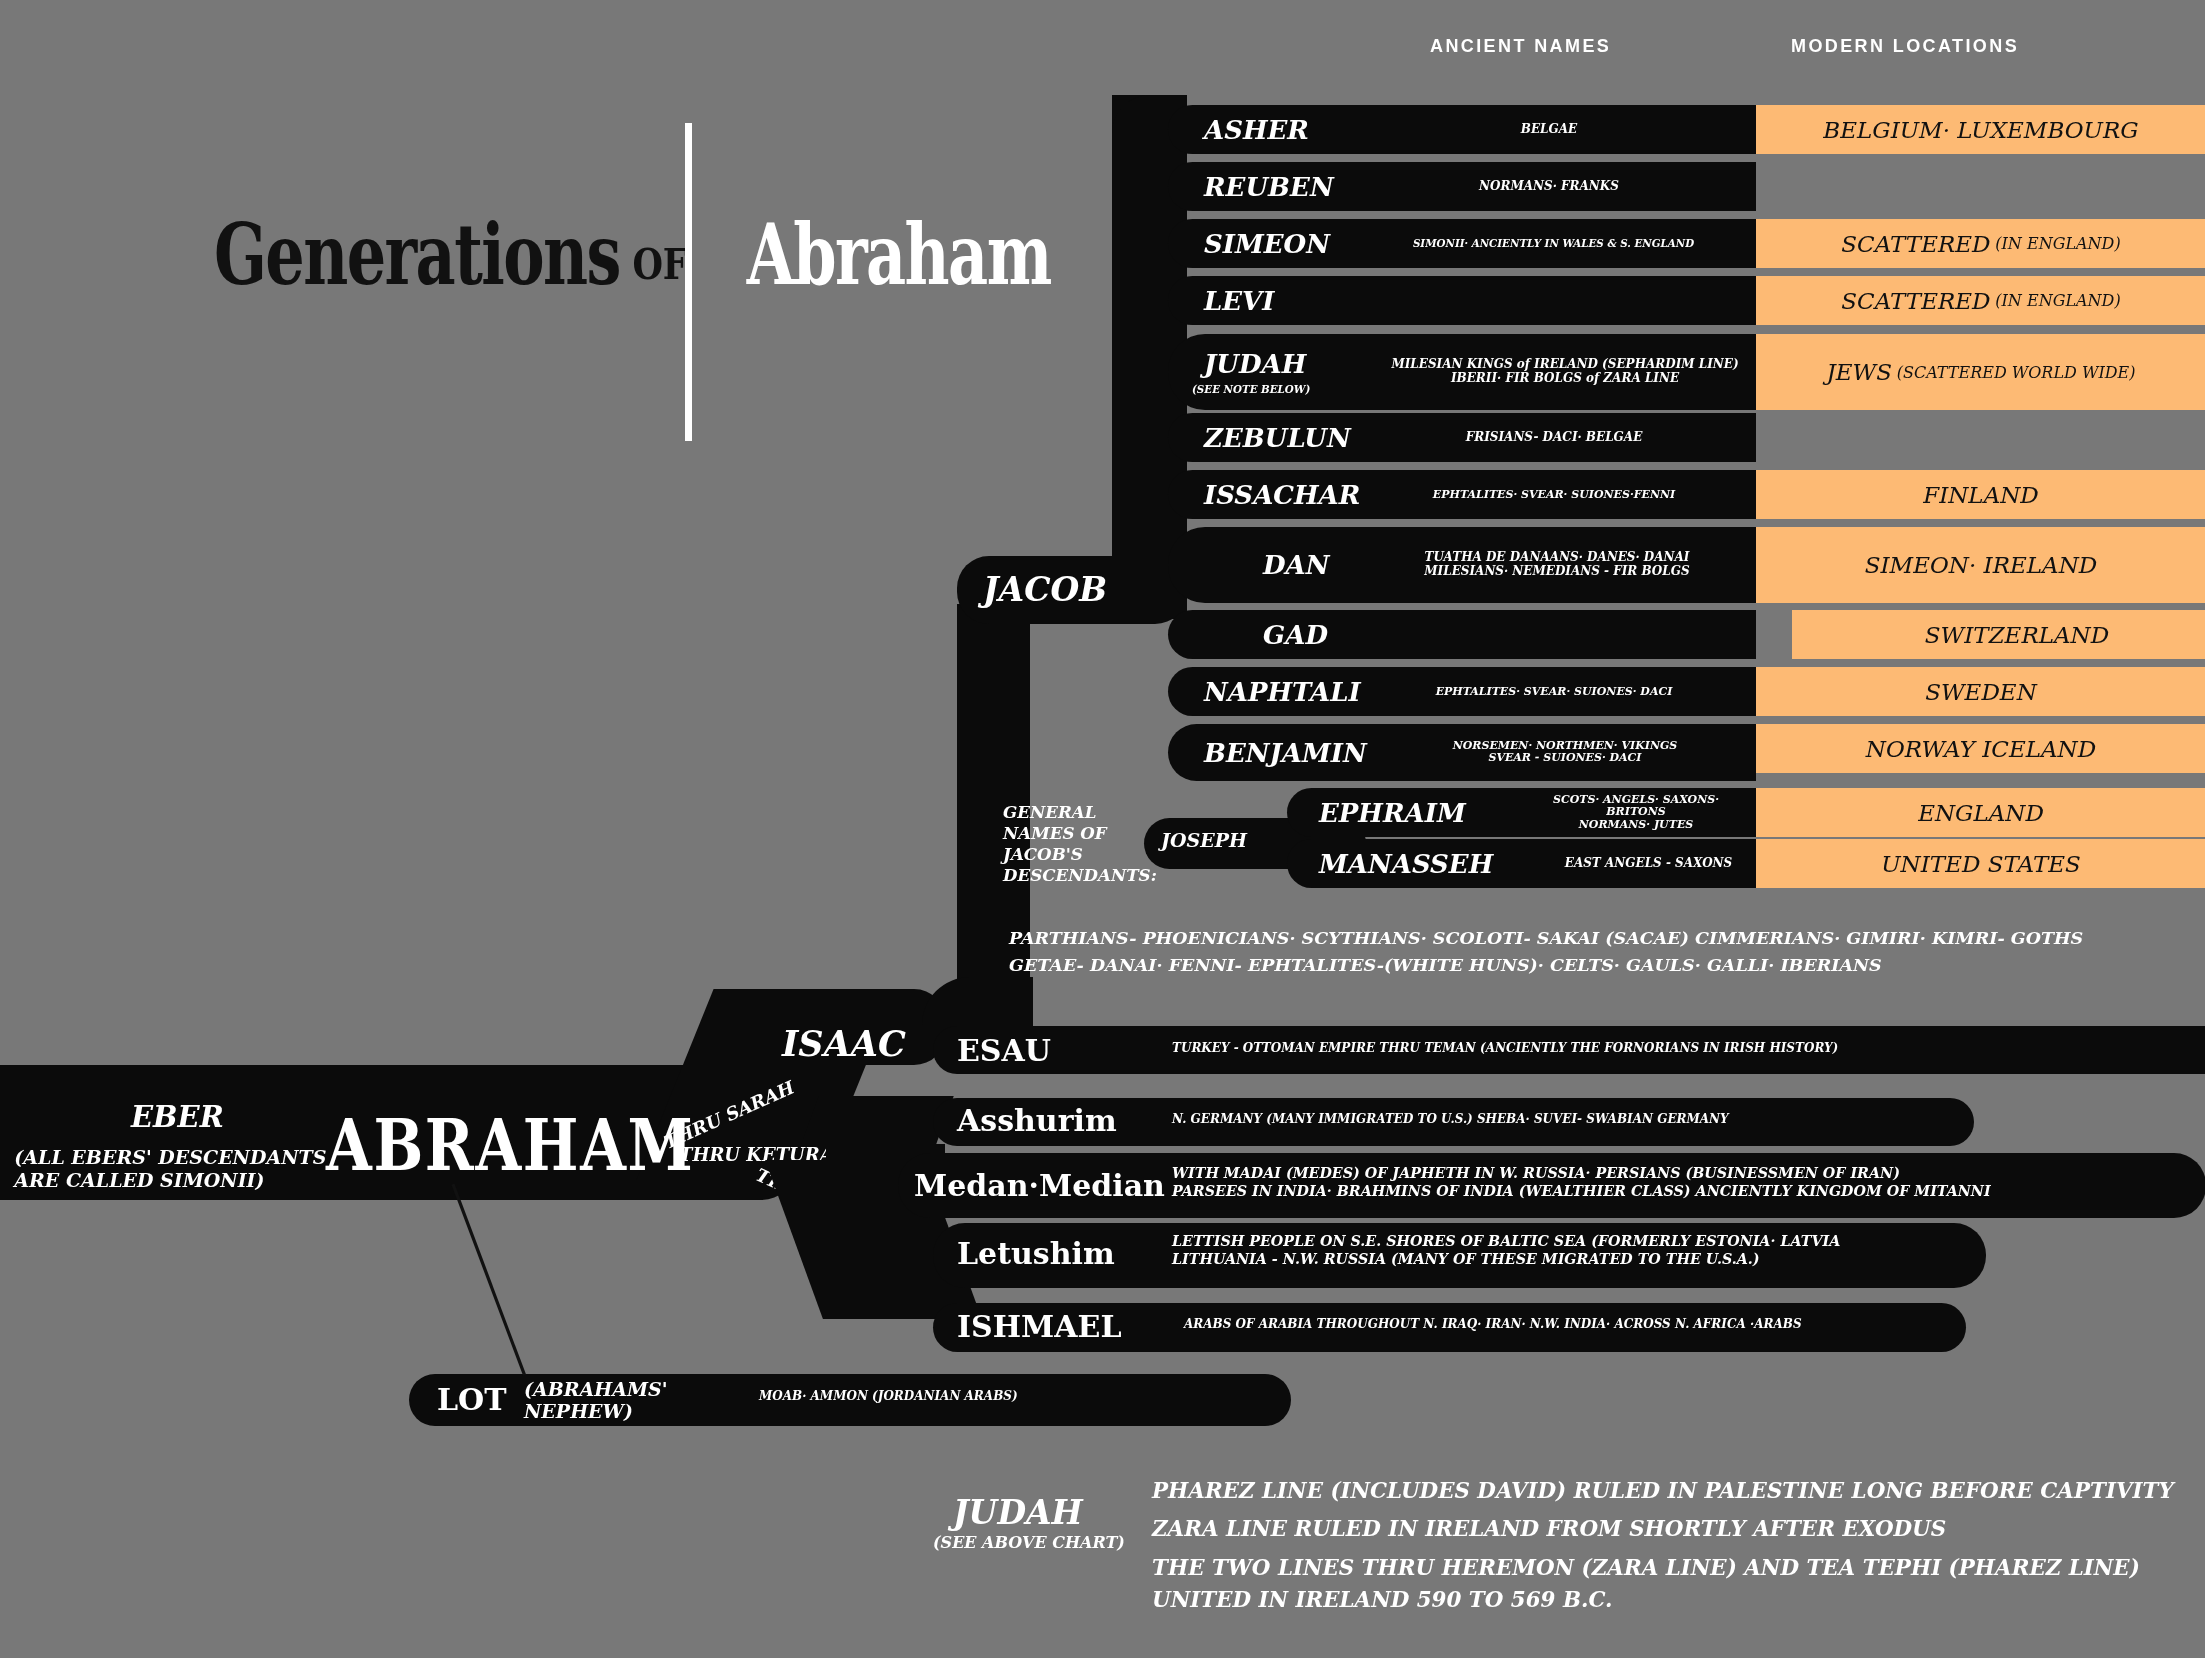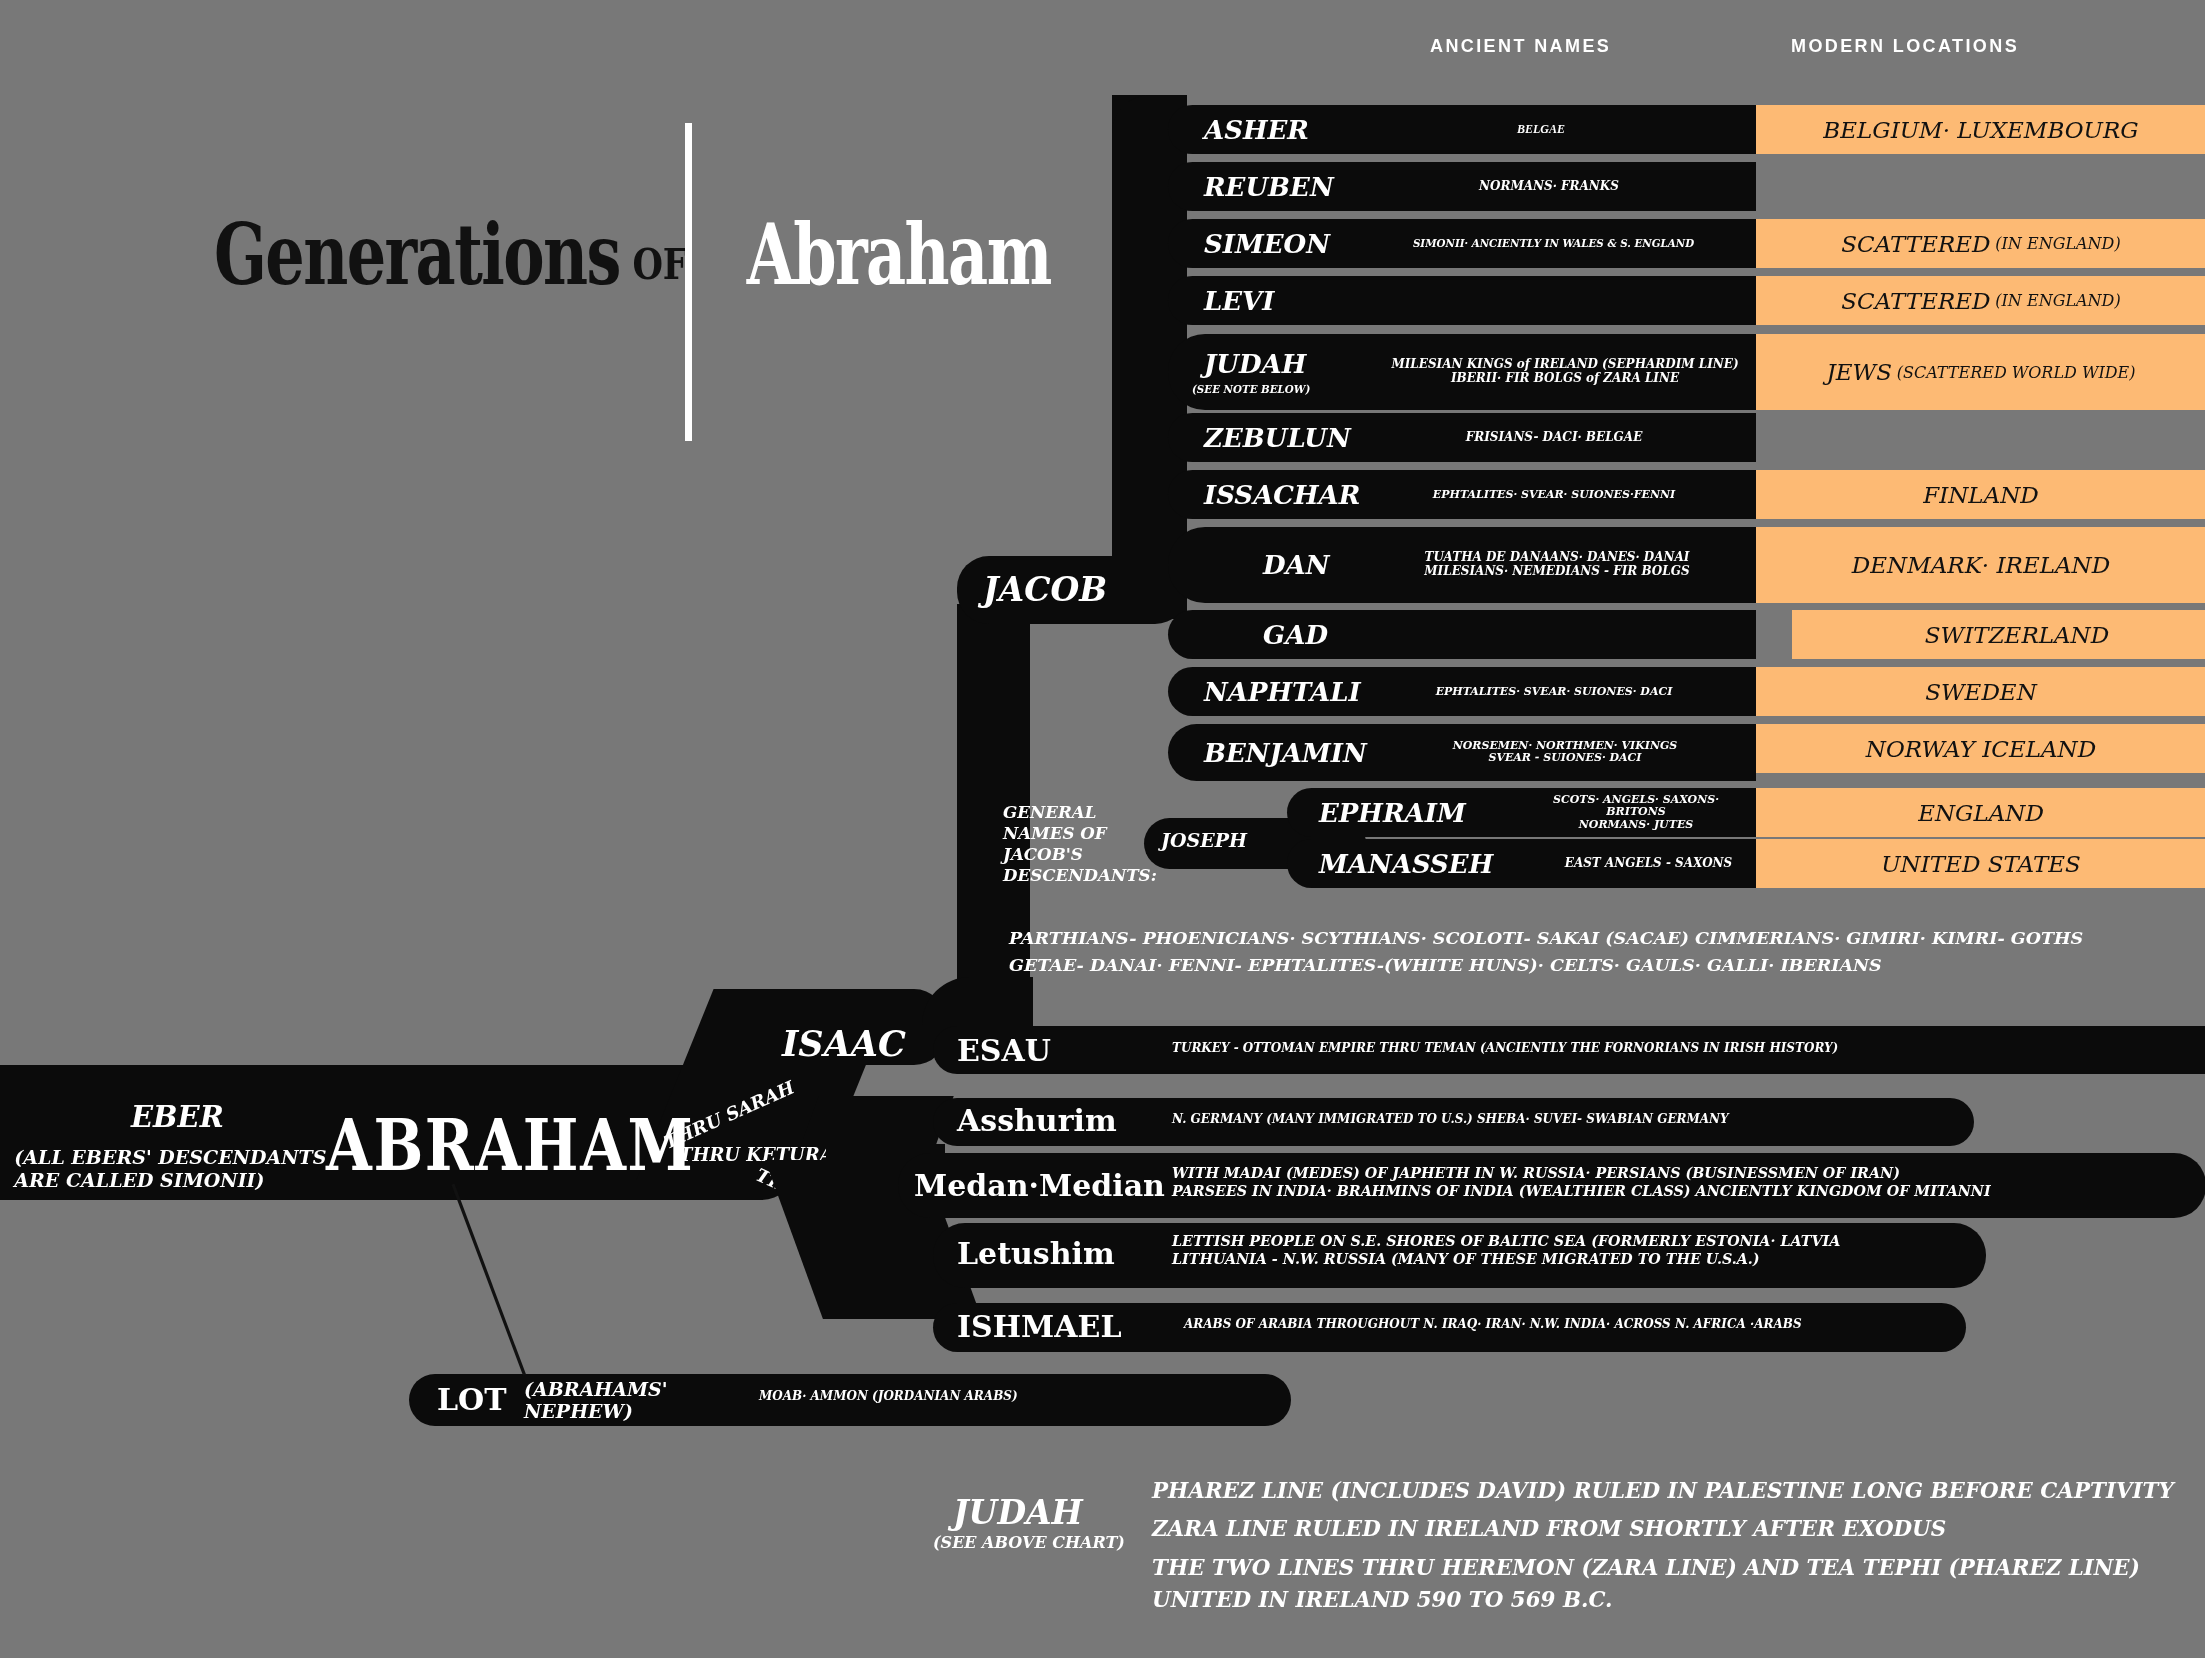--- a/index.html
+++ b/index.html
@@ -86,21 +86,21 @@
 
   <div class="bar-black" style="left:1112px;top:95px;width:75px;height:524px;"></div>
   <div class="bar-black" style="left:1112px;top:95px;width:75px;height:48px;border-top-left-radius:38px;"></div>
 
   <div class="bar-black r-all" style="left:1144px;top:818px;width:222px;height:51px;"></div>
   <div class="lbl" style="left:1161px;top:829px;font-size:19px;">JOSEPH</div>
 
   <div class="tribe-row" style="top:105px;">
     <div class="tribe-bar"></div>
     <div class="tribe-name" style="left:36px;">ASHER</div>
-    <div class="tribe-sub" style="left:206px;width:334px;font-family:Liberation Serif, serif;">BELGAE</div>
+    <div class="tribe-sub" style="left:214px;width:334px;">BELGAE</div>
   </div>
   <div class="modern" style="top:105px;">
       <span>BELGIUM· LUXEMBOURG</span>
     </div>
 
   <div class="tribe-row" style="top:162px;">
     <div class="tribe-bar"></div>
     <div class="tribe-name" style="left:36px;">REUBEN</div>
     <div class="tribe-sub" style="left:214px;width:334px;">NORMANS· FRANKS</div>
   </div>
@@ -151,21 +151,21 @@
       <span>FINLAND</span>
     </div>
 
   <div class="tribe-row" style="top:527px;height:76px;">
     <div class="tribe-bar" style="border-top-left-radius:37px;border-bottom-left-radius:37px;"></div>
     <div class="tribe-name" style="left:95px;">DAN</div>
     <div class="tribe-sub" style="left:214px;width:350px;white-space:pre-line;">TUATHA DE DANAANS· DANES· DANAI
 MILESIANS· NEMEDIANS - FIR BOLGS</div>
   </div>
   <div class="modern" style="top:527px;height:76px;">
-      <span>DENMARK· IRELAND</span>
+      <span>SIMEON· IRELAND</span>
     </div>
 
   <div class="tribe-row" style="top:610px;">
     <div class="tribe-bar"></div>
     <div class="tribe-name" style="left:95px;">GAD</div>
   </div>
   <div class="modern" style="top:610px;margin-left:36px;">
       <span>SWITZERLAND</span>
     </div>
 

